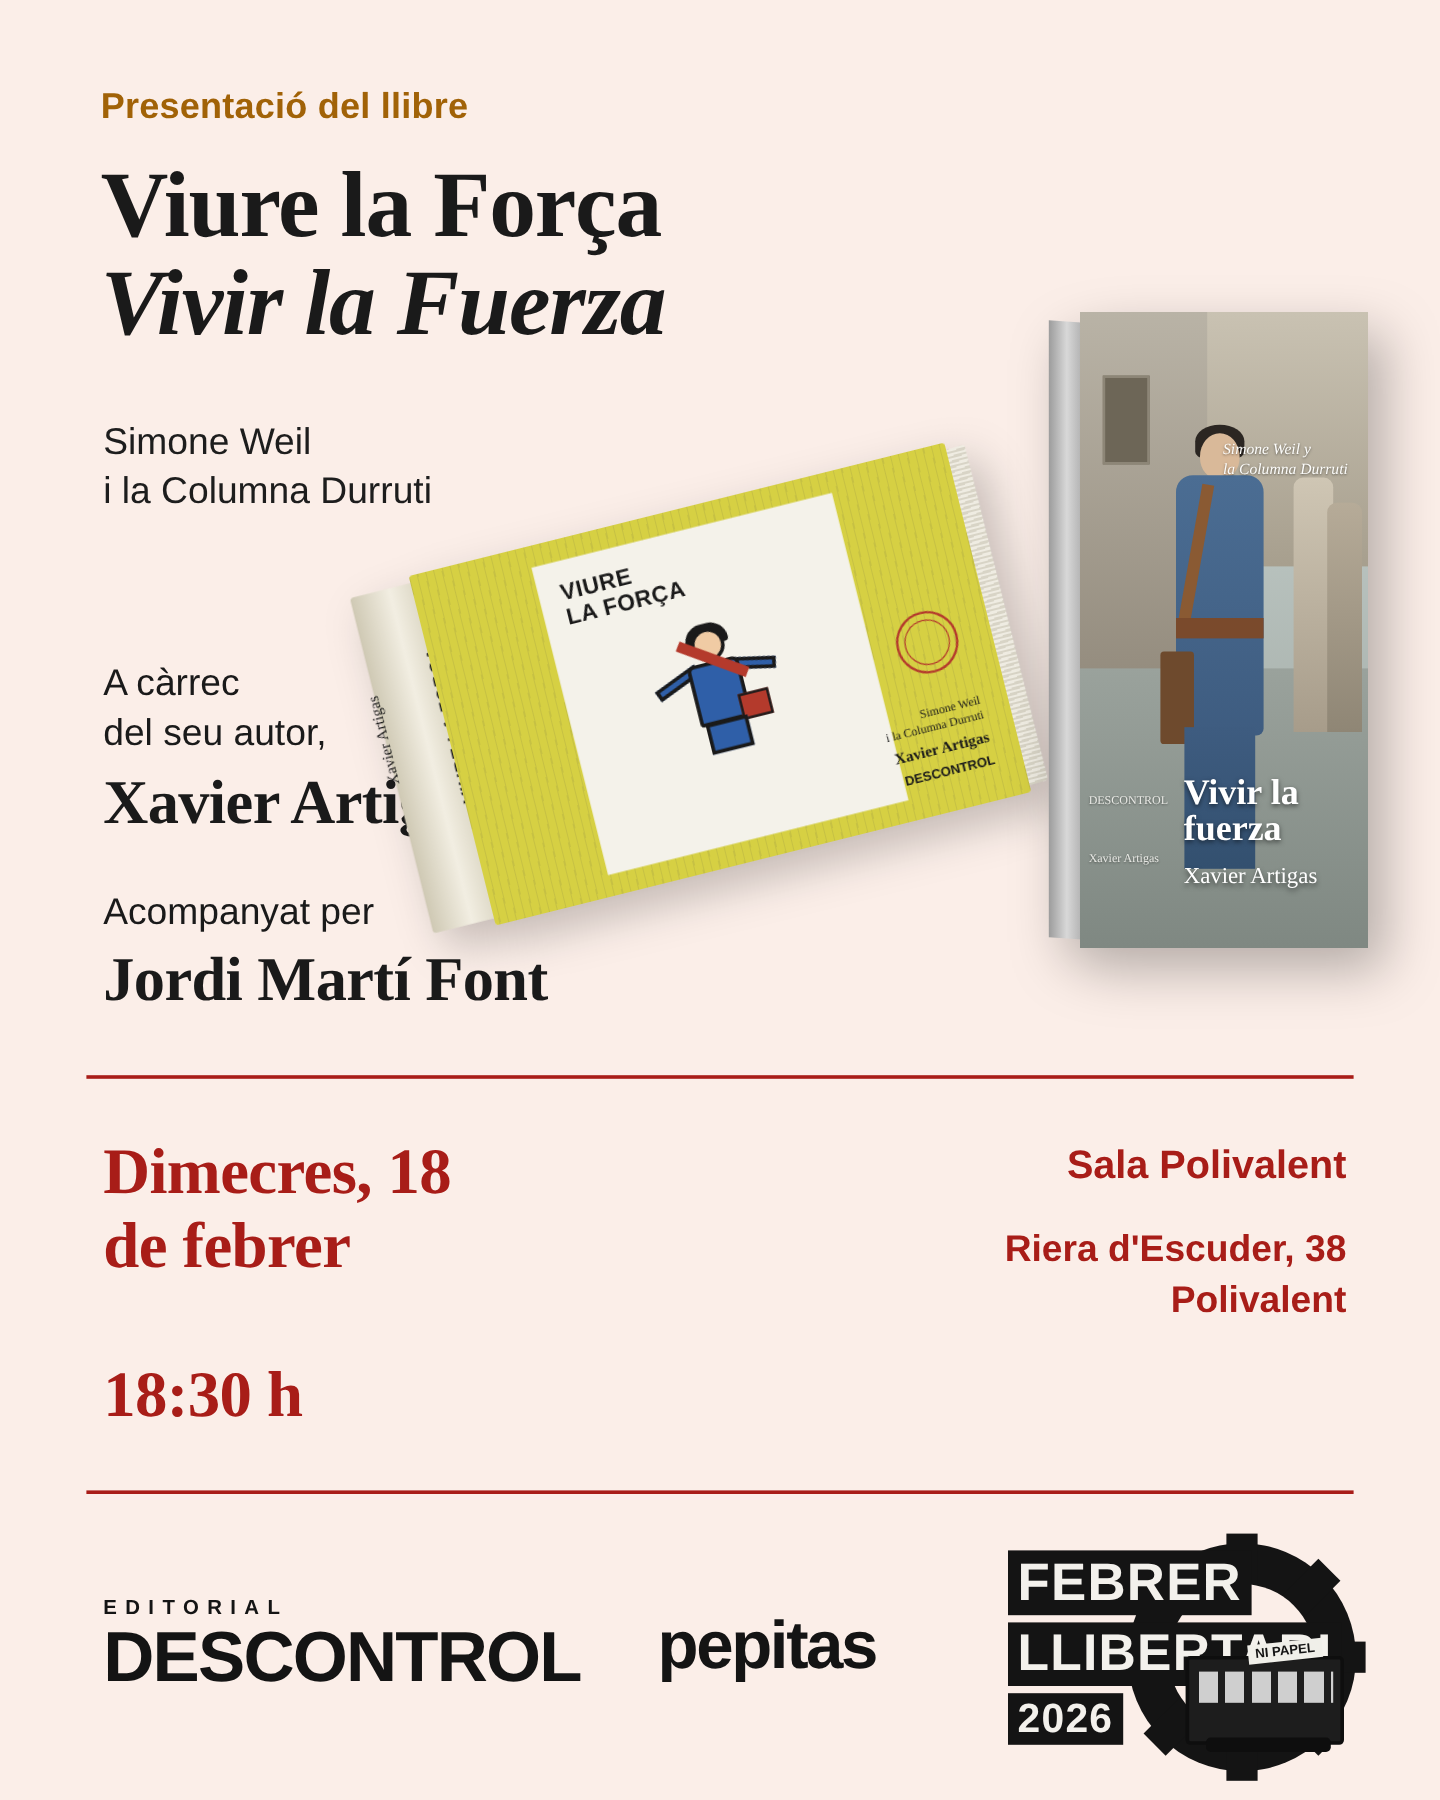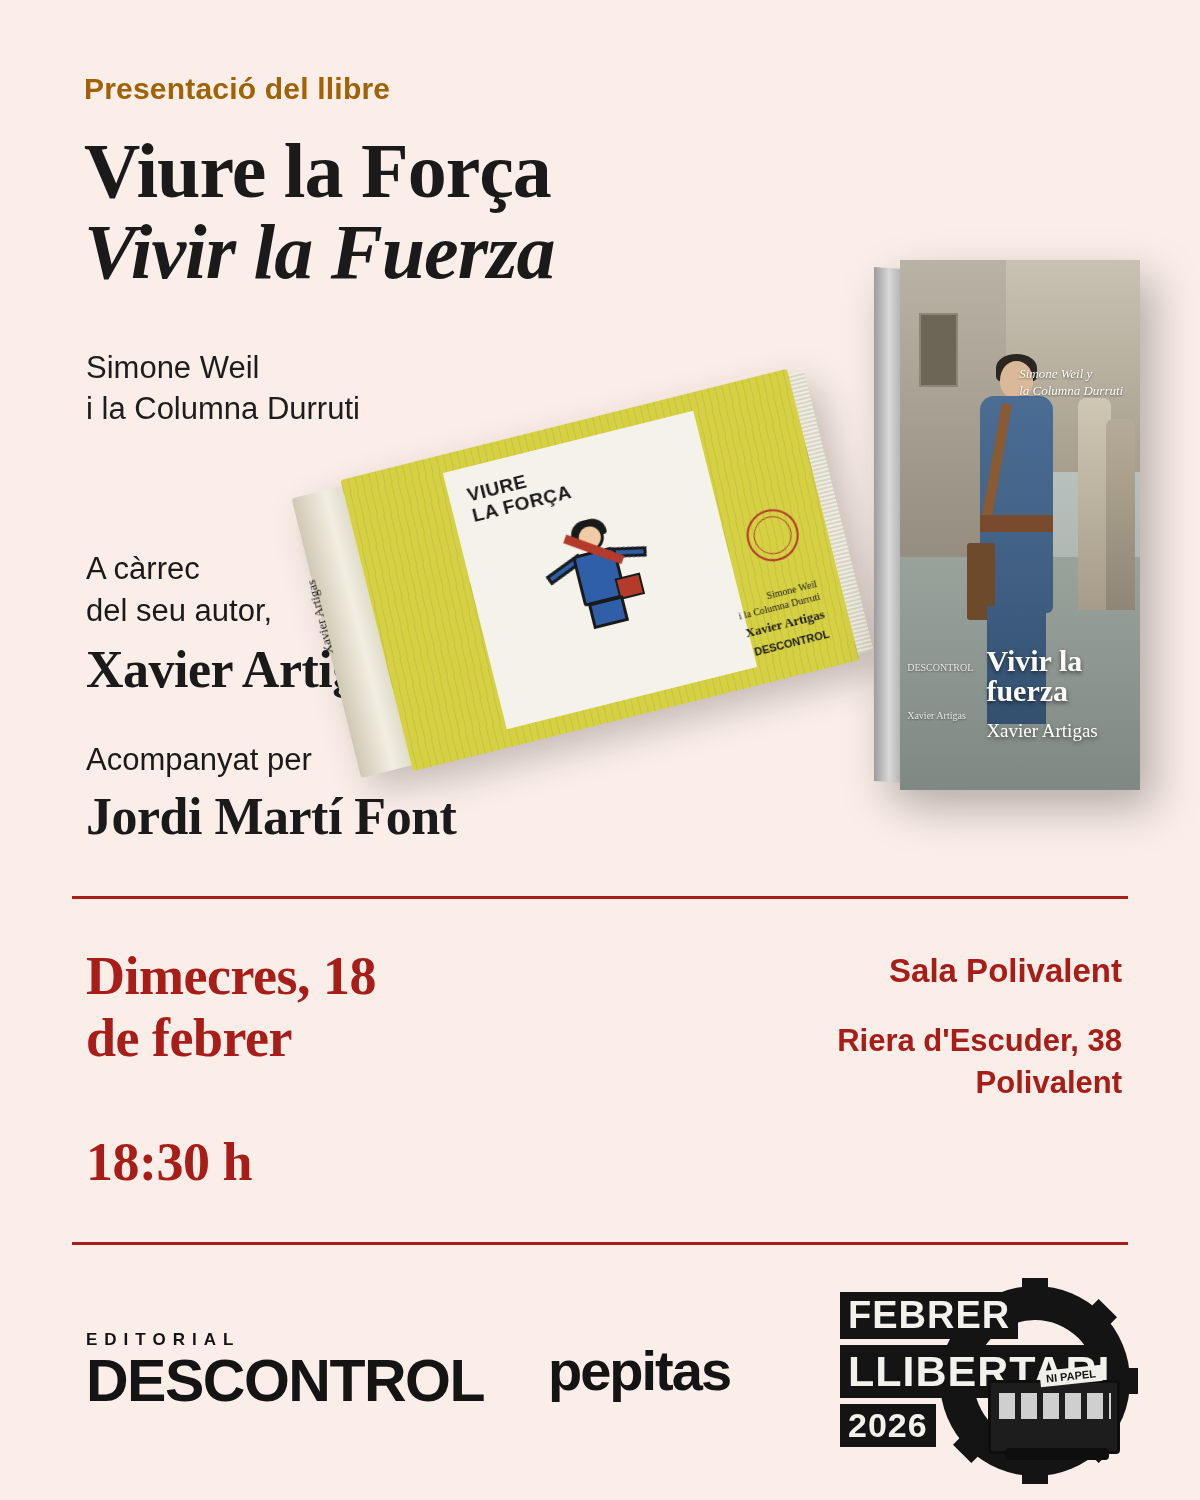--- a/index.html
+++ b/index.html
@@ -361,21 +361,21 @@
   }
   .febrer-stack {
     position: absolute; left: 0; top: 14px; z-index: 3;
   }
   .febrer-stack div {
     background: #141414; color: #f3f1ec;
     font-family: "Liberation Sans", sans-serif;
     font-weight: 800; display: inline-block;
     padding: 2px 8px; letter-spacing: 1px;
   }
-  .fb1 { font-size: 38px; }
+  .fb1 { font-size: 44px; }
   .fb2 { font-size: 43px; margin-top: 6px; }
   .fb3 { font-size: 34px; margin-top: 6px; }
   .tram {
     position: absolute; right: 10px; bottom: 34px; z-index: 4;
     width: 132px; height: 74px;
     background: #1d1d1d; border-radius: 4px;
     border: 3px solid #0e0e0e;
   }
   .tram::before {
     content: ""; position: absolute; left: 8px; top: 10px;

